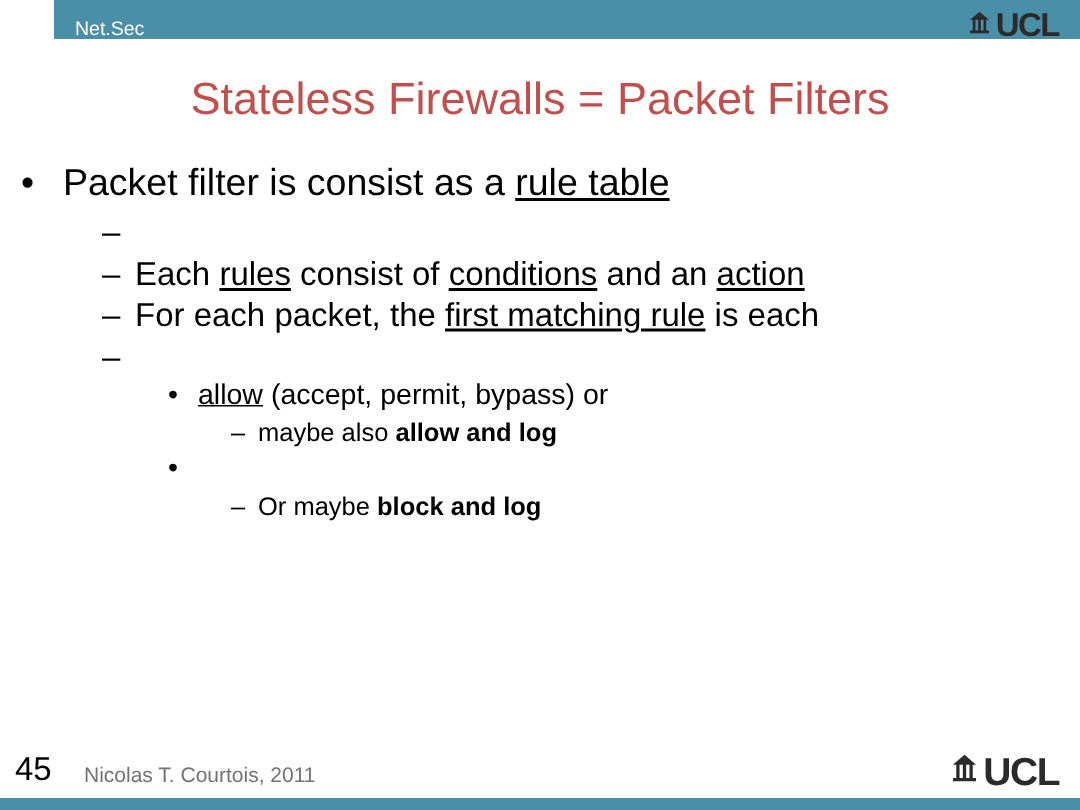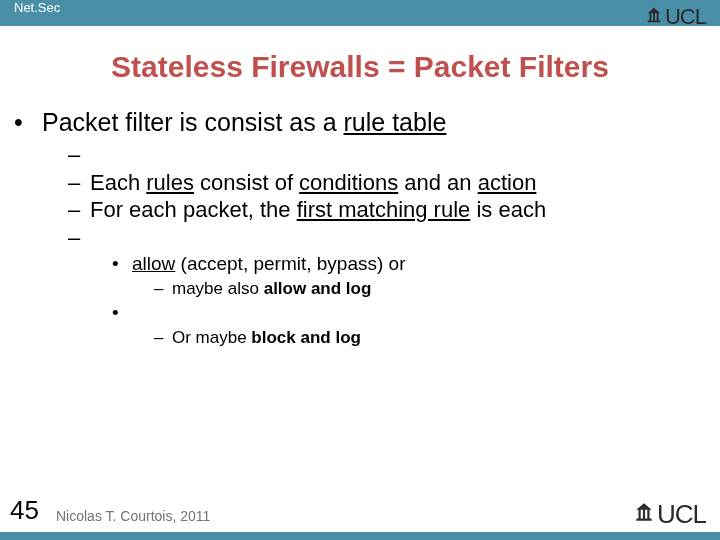--- a/index.html
+++ b/index.html
@@ -8,54 +8,55 @@
     height: 540px;
     background: #ffffff;
     font-family: Arial, Helvetica, sans-serif;
     position: relative;
     overflow: hidden;
   }
   .header-bar {
     background: #4a8fa8;
     height: 26px;
     display: flex;
-    align-items: flex-start;
+    align-items: flex-end;
     padding-left: 14px;
+    margin-left: 36px;
   }
   .header-label {
     color: #ffffff;
     font-size: 13px;
   }
   .ucl-logo {
     position: absolute;
     right: 14px;
     display: flex;
     align-items: baseline;
     gap: 2px;
   }
   .ucl-logo.top { top: 4px; }
   .ucl-logo.bottom { bottom: 10px; }
   .ucl-dome {
     display: inline-block;
     vertical-align: baseline;
   }
   .ucl-text {
     font-family: Arial, sans-serif;
-    font-weight: 400;
+    font-weight: 700;
     letter-spacing: -1px;
     text-align: right;
   }
   .ucl-logo.top .ucl-text { color: #2b2b2b; font-size: 22px; }
   .ucl-logo.bottom .ucl-text { color: #2b2b2b; font-size: 26px; }
   .slide-title {
     text-align: center;
     font-size: 30px;
     color: #c0504d;
     margin-top: 24px;
-    font-weight: bold;
+    font-weight: normal;
     font-family: Arial, sans-serif;
   }
   .content {
     padding: 24px 14px 0 14px;
   }
   .lvl1 {
     display: flex;
     font-size: 25px;
     color: #000;
     margin-bottom: 4px;
@@ -82,21 +83,21 @@
     font-size: 17px;
     color: #000;
     padding-left: 140px;
     line-height: 1.4;
   }
   .lvl4 .dash { width: 18px; }
   .page-number {
     position: absolute;
     left: 10px;
     bottom: 14px;
-    font-size: 26px;
+    font-size: 22px;
     color: #000;
     margin-top: 48px;
   }
   .footer-author {
     position: absolute;
     left: 56px;
     bottom: 16px;
     font-size: 14px;
     color: #737373;
   }

